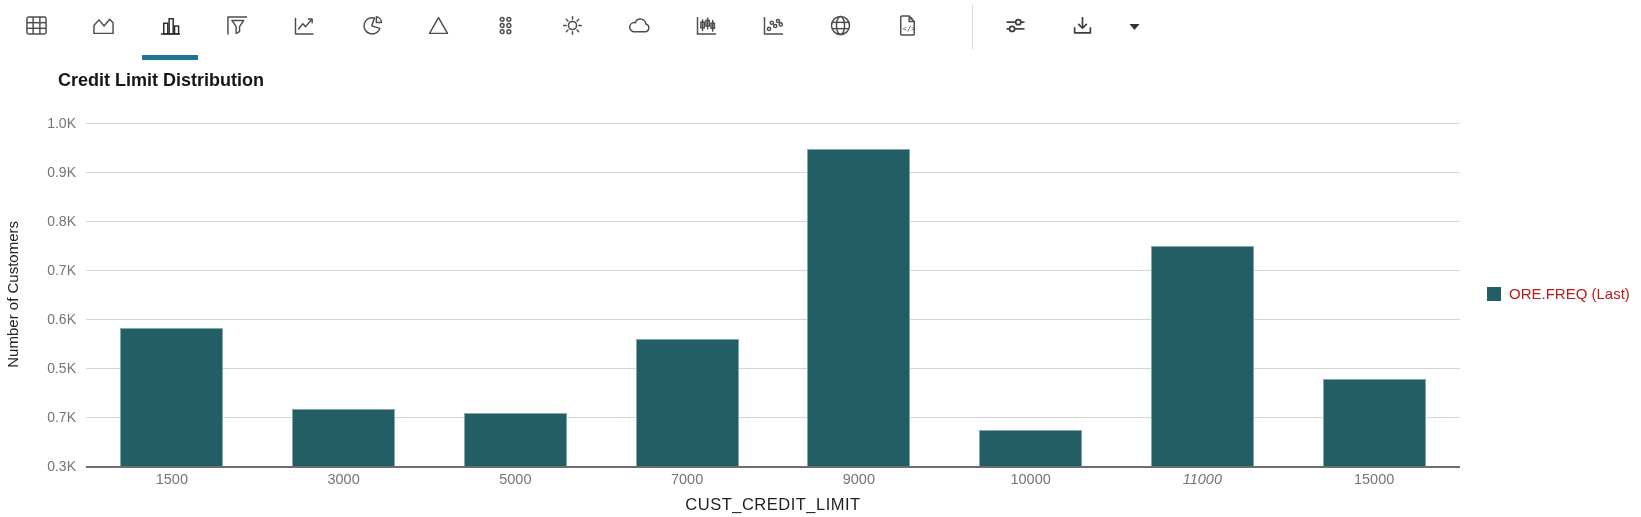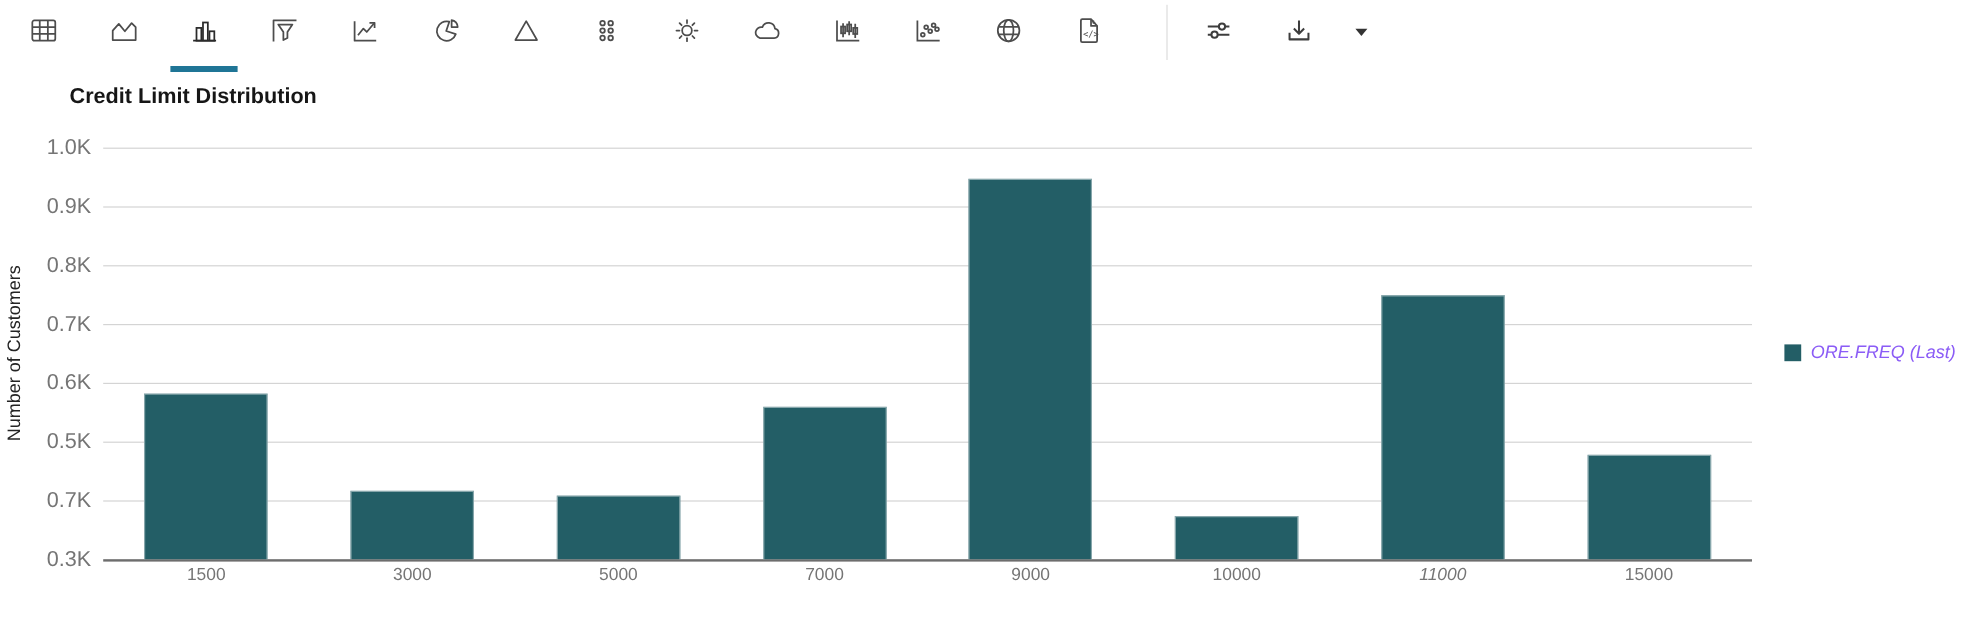--- a/index.html
+++ b/index.html
@@ -16,33 +16,33 @@
   .tb-btn.action{color:#3d3d3d;}
   .tb-btn.caret{width:26px;margin-right:0;padding-top:22px;}
 
   
   .chart-title{position:absolute;left:10px;top:70px;font-size:18px;font-weight:bold;color:#161616;margin-left:48px;}
 
   
   .y-axis-title{position:absolute;left:2px;top:123px;height:343px;width:20px;display:flex;align-items:center;justify-content:center;}
   .y-axis-title span{writing-mode:vertical-rl;transform:rotate(180deg);font-size:15px;color:#242424;white-space:nowrap;}
   .y-labels{position:absolute;left:0;top:123px;width:76px;height:343px;}
-  .y-tick{position:absolute;right:0;transform:translateY(-50%);font-size:18px;color:#757575;white-space:nowrap;}
+  .y-tick{position:absolute;right:0;transform:translateY(-50%);font-size:14px;color:#757575;white-space:nowrap;}
   .plot-area{position:absolute;left:86px;top:123px;width:1374px;height:343px;border-bottom:2px solid #6d6d6d;}
   .gridline{position:absolute;left:0;right:0;height:1px;background:#d4d4d4;}
   .bar{position:absolute;bottom:0;box-sizing:border-box;border:1px solid rgba(255,255,255,0.45);border-bottom:none;}
   .x-labels{position:absolute;left:86px;top:471px;width:1374px;height:20px;}
   .x-tick{position:absolute;transform:translateX(-50%);font-size:14.5px;color:#757575;white-space:nowrap;}
   .x-axis-title{position:absolute;left:86px;top:495px;width:1374px;text-align:center;
     font-size:16.5px;font-weight:500;color:#1f1f1f;letter-spacing:0.5px;}
 
   
   .legend{position:absolute;left:1487px;top:285px;display:flex;align-items:center;gap:8px;}
   .legend-swatch{width:14px;height:14px;}
-  .legend-label{font-size:15px;color:#8b5cf6;white-space:nowrap;font-style:italic;}
+  .legend-label{font-size:15px;color:#b91c1c;white-space:nowrap;}
 </style>
 </head>
 <body>
 
 <div class="stage">
 
   <div class="toolbar">
 
     <button class="tb-btn">
       <svg width="27" height="27" viewBox="0 0 24 24" fill="none" stroke="currentColor" stroke-width="1.3">
@@ -234,19 +234,20 @@
       <div class="x-tick" style="left: 6.25%;">1500</div>
       <div class="x-tick" style="left: 18.75%;">3000</div>
       <div class="x-tick" style="left: 31.25%;">5000</div>
       <div class="x-tick" style="left: 43.75%;">7000</div>
       <div class="x-tick" style="left: 56.25%;">9000</div>
       <div class="x-tick" style="left: 68.75%;">10000</div>
       <div class="x-tick" style="left: 81.25%; font-style: italic;">11000</div>
       <div class="x-tick" style="left: 93.75%;">15000</div>
     </div>
 
+  <div class="x-axis-title">CUST_CREDIT_LIMIT</div>
 
   <div class="legend">
     <div class="legend-swatch" style="background: rgb(35, 94, 102);"></div>
     <div class="legend-label">ORE.FREQ (Last)</div>
   </div>
 
 </div>
 
 </body></html>

